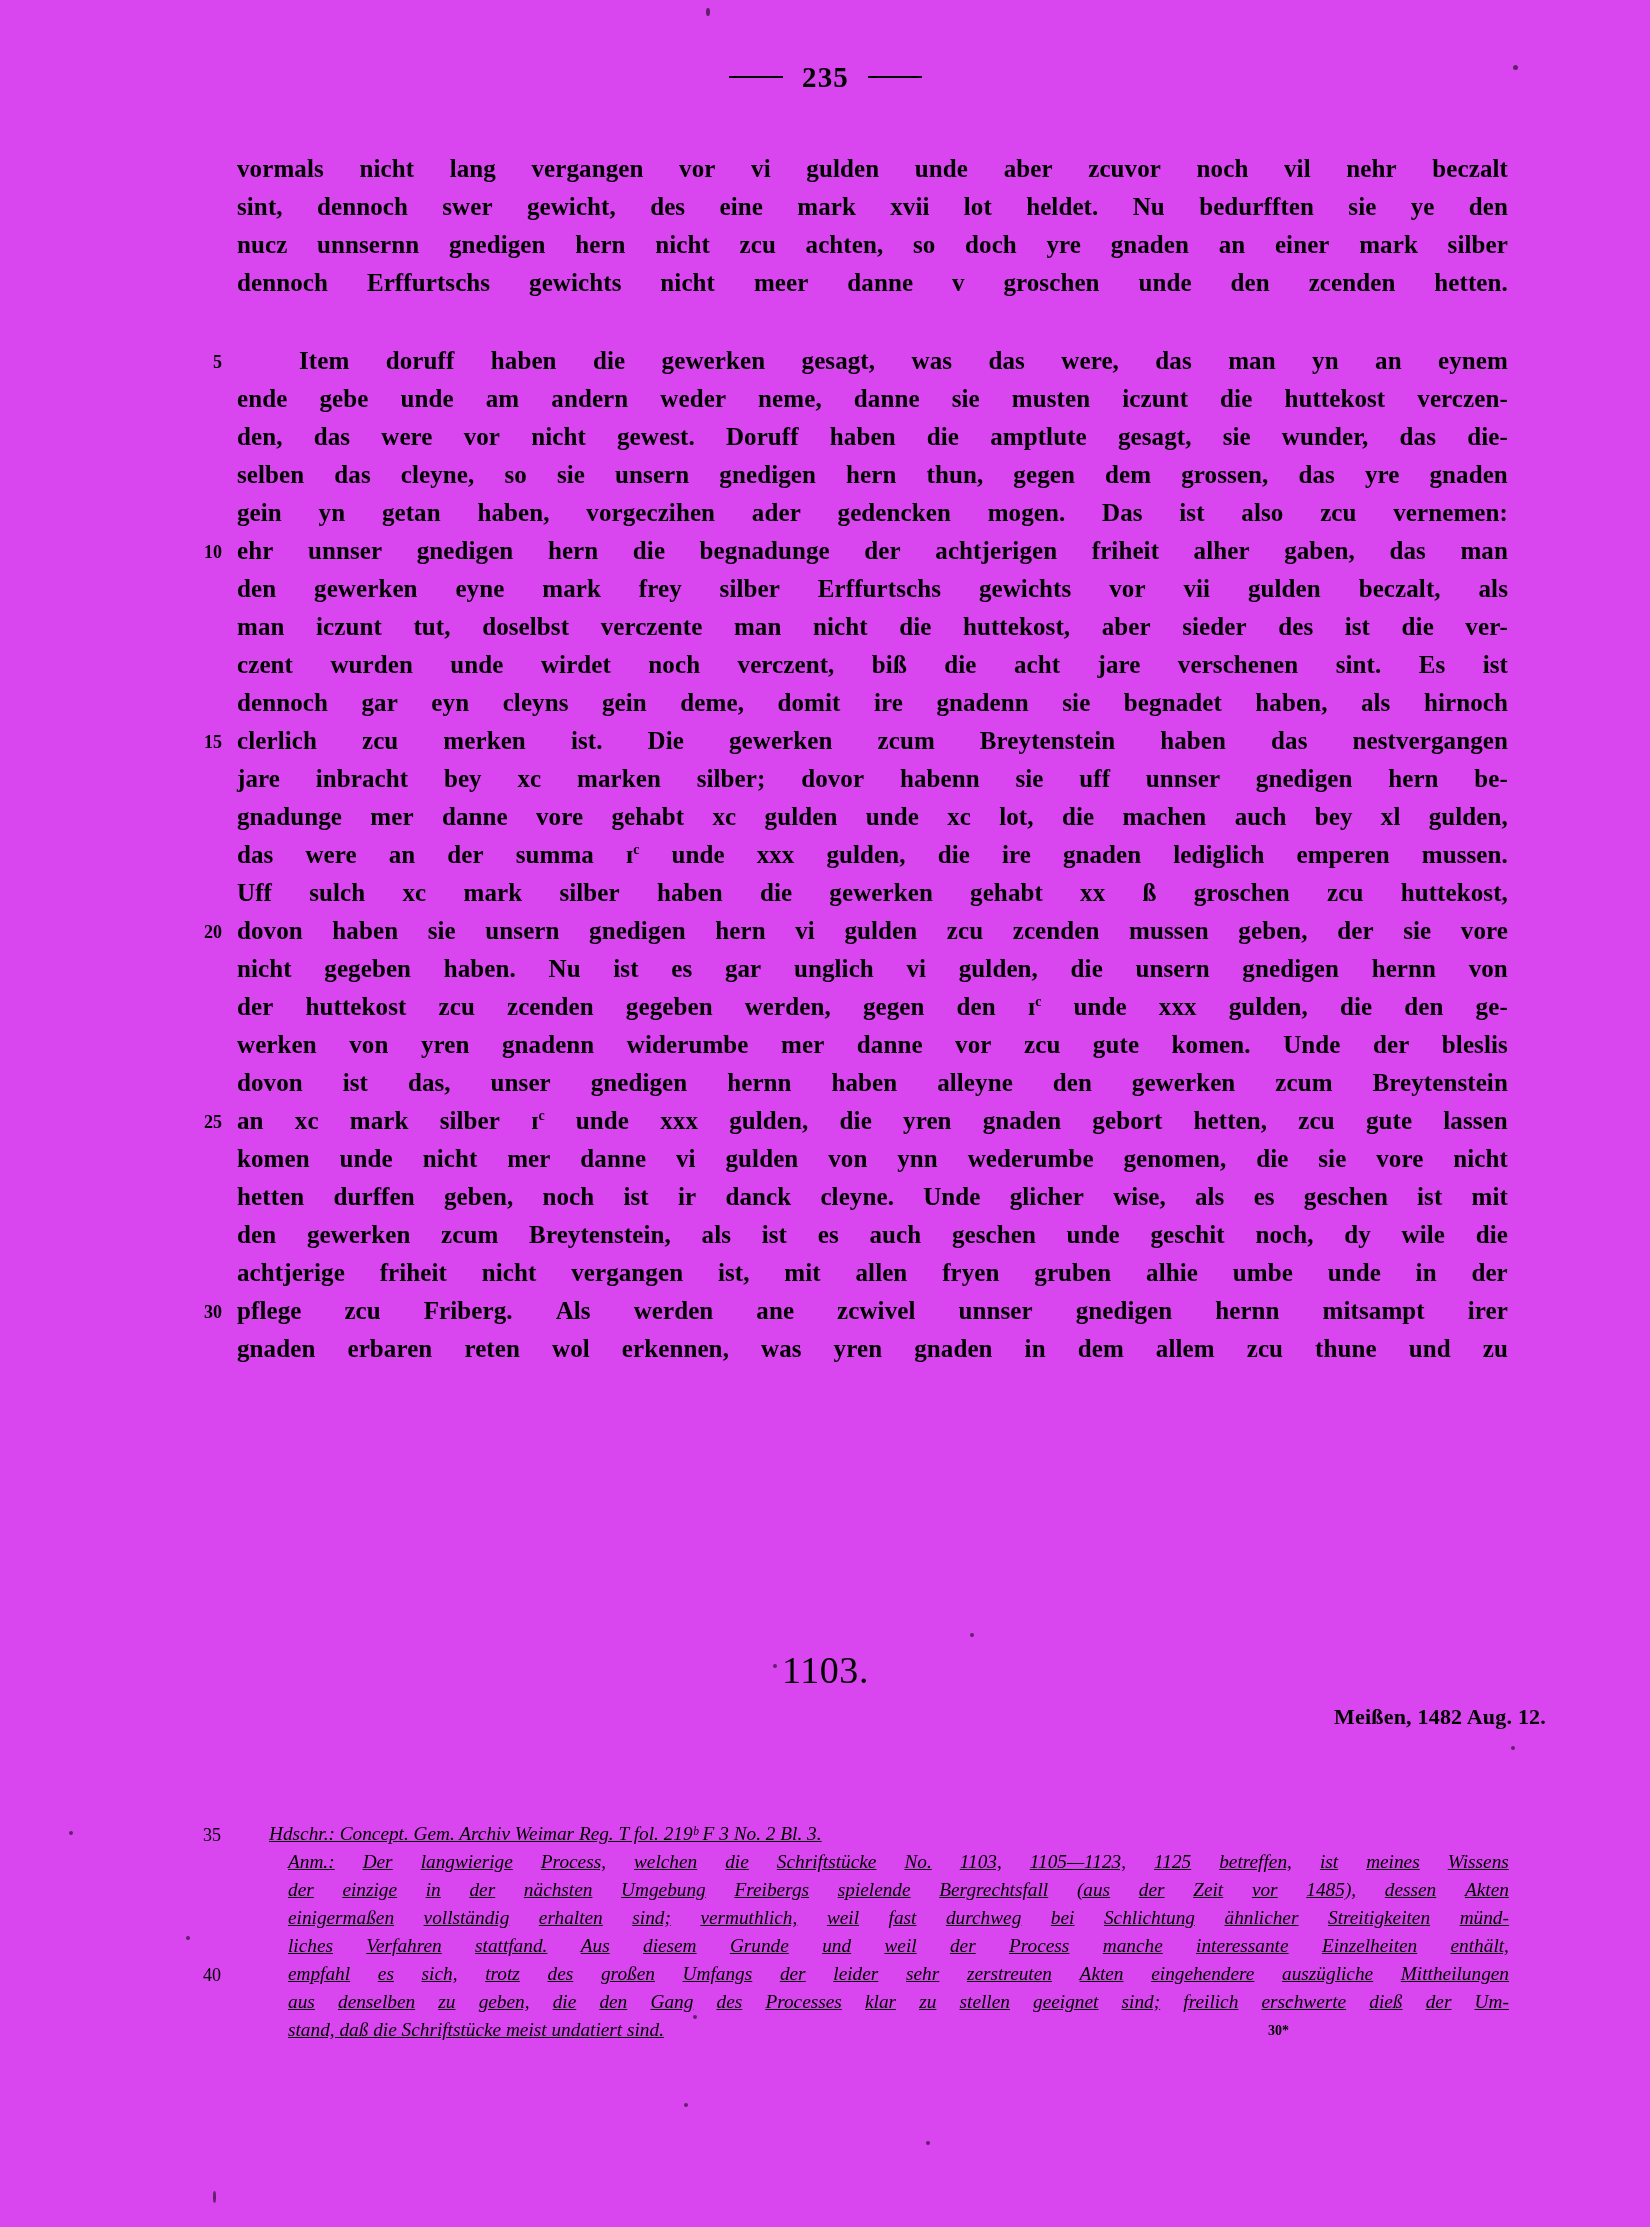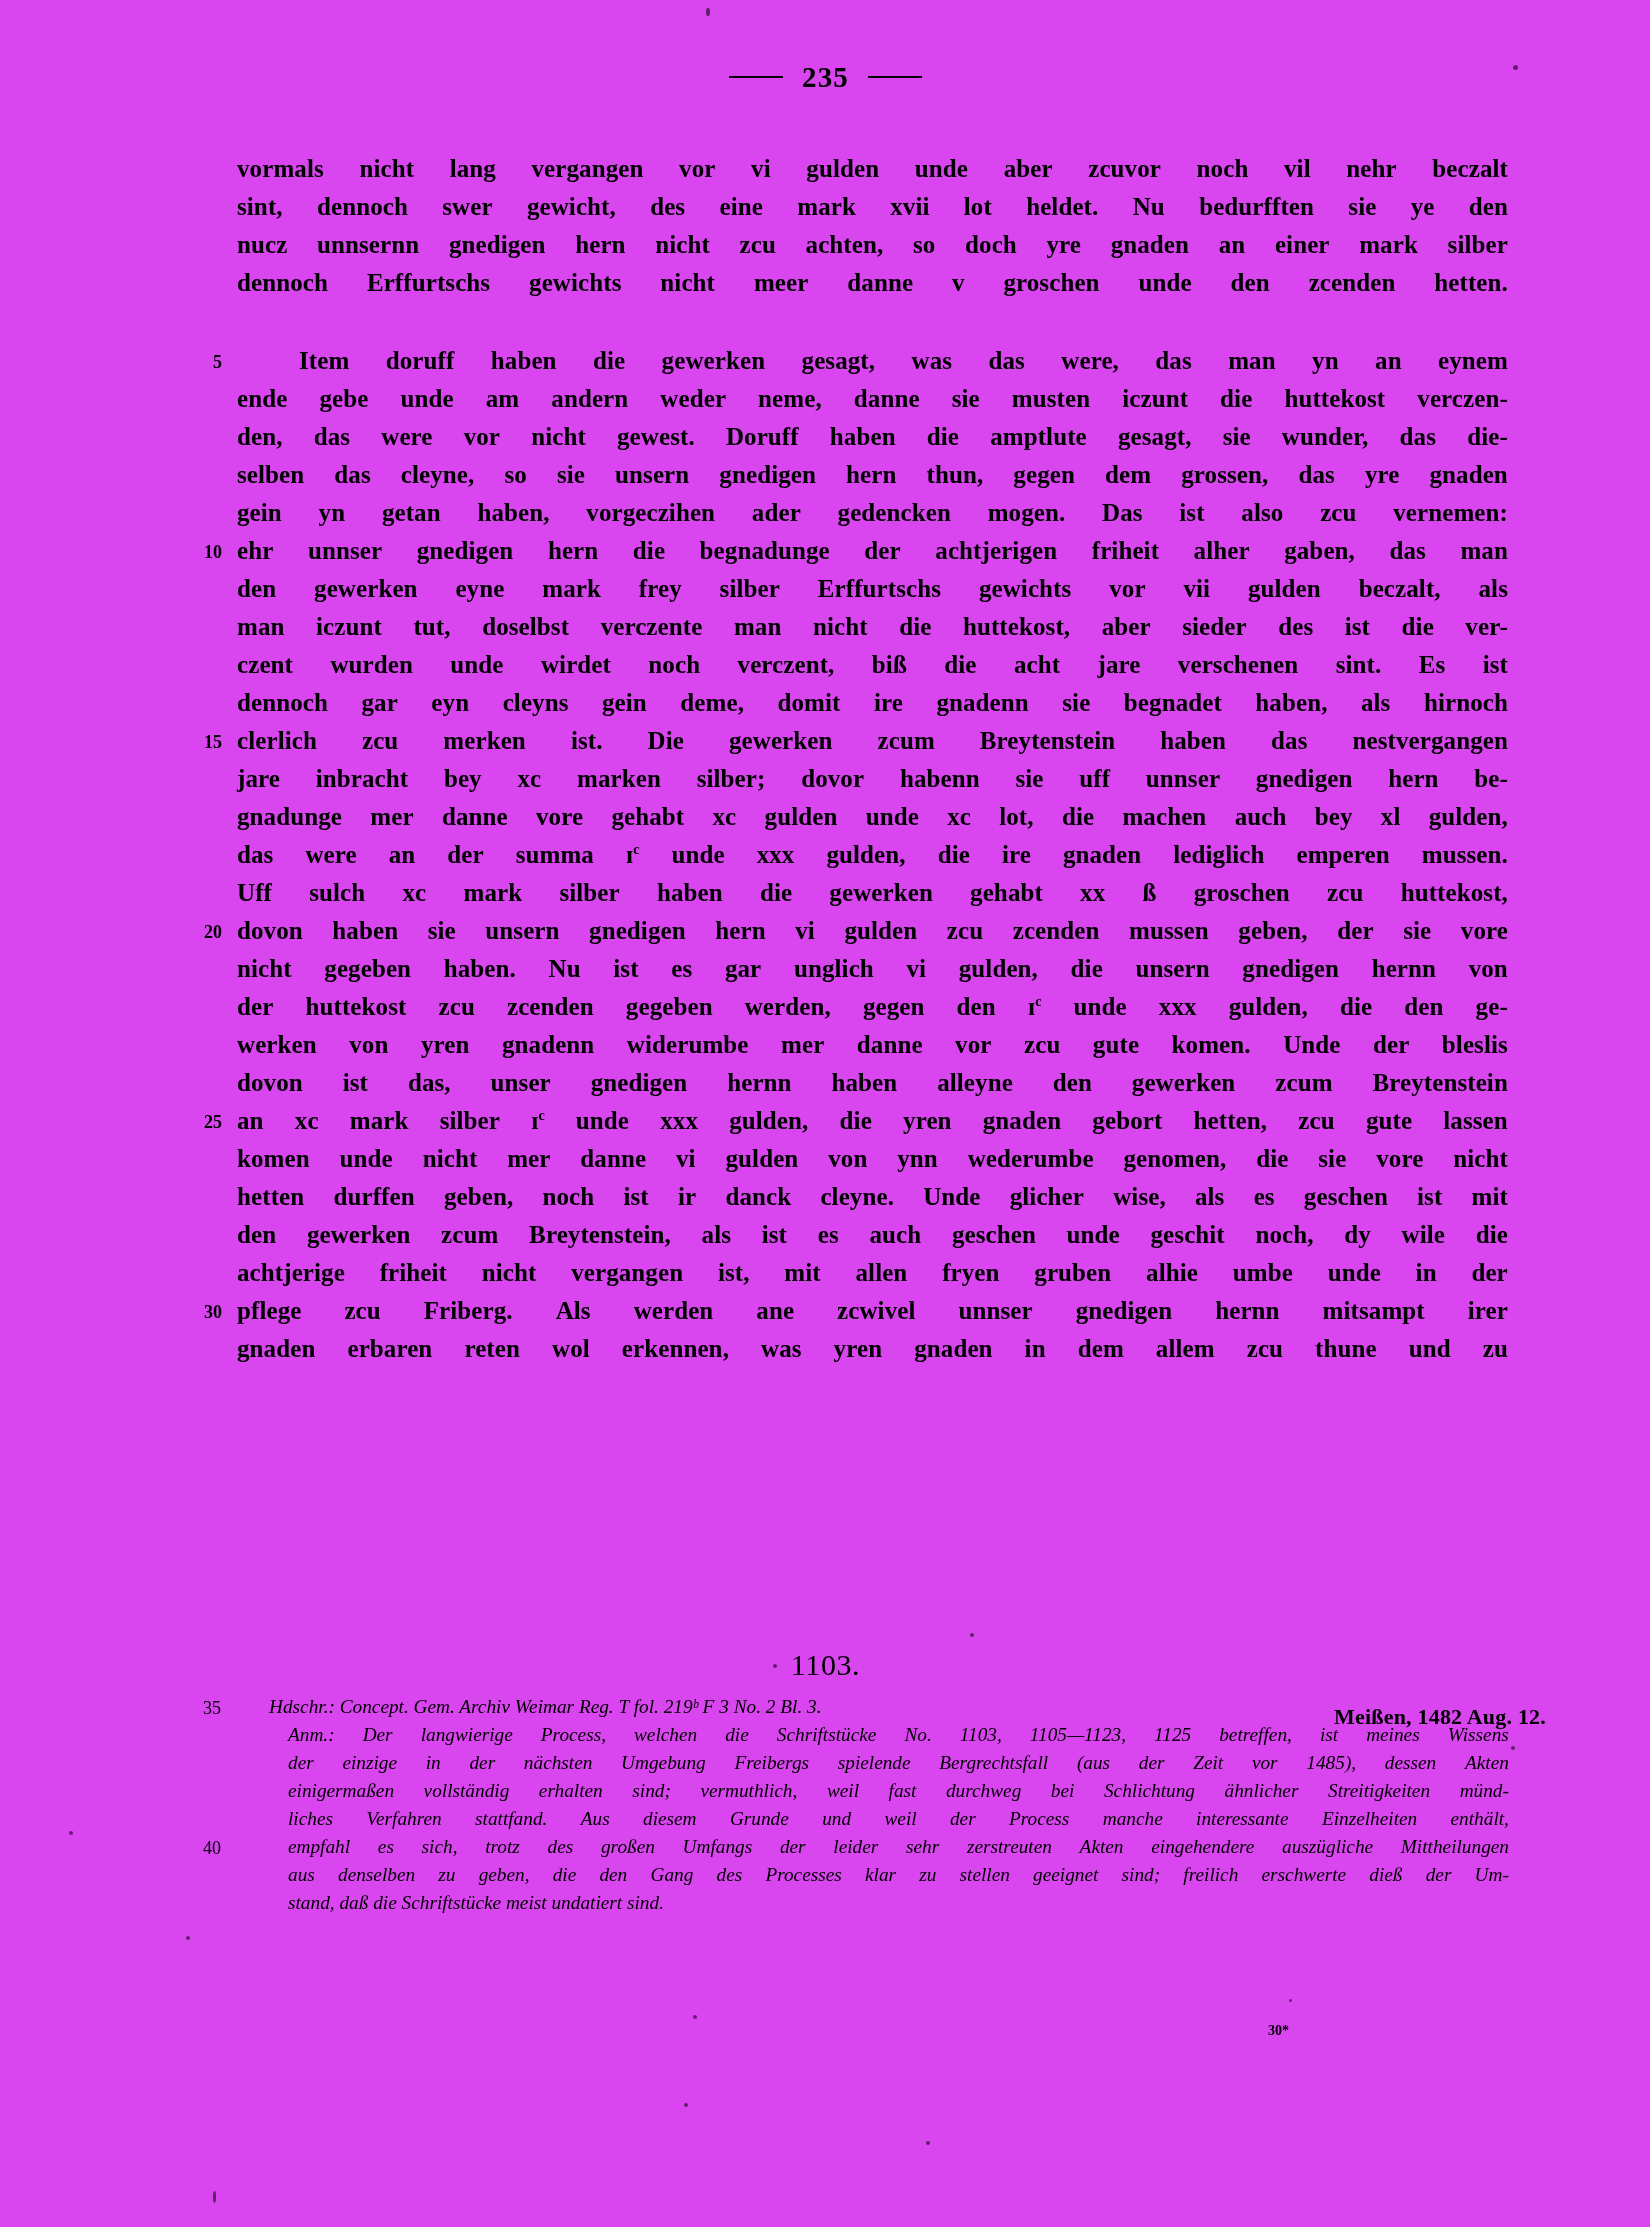--- a/index.html
+++ b/index.html
@@ -90,43 +90,44 @@
     letter-spacing: 0;
   }
 
   
   .doc-number {
     position: absolute;
     top: 1648px;
     left: 0;
     right: 0;
     text-align: center;
-    font-size: 30px;
+    font-size: 38px;
     font-weight: 400;
     letter-spacing: 0.6px;
   }
 
   .dateline {
     position: absolute;
     top: 1704px;
     right: 105px;
     font-size: 22px;
     font-weight: 700;
     letter-spacing: 0.2px;
   }
 
   
   .apparatus {
     position: absolute;
     left: 269px;
-    top: 1693px;
+    top: 1820px;
     width: 1240px;
     font-style: italic;
     font-size: 19.3px;
     line-height: 28px;
+    text-decoration: underline;
   }
   .ap-line {
     position: relative;
     white-space: nowrap;
     height: 28px;
   }
   .ap-line .num {
     position: absolute;
     left: -87px;
     top: 0.6px;

